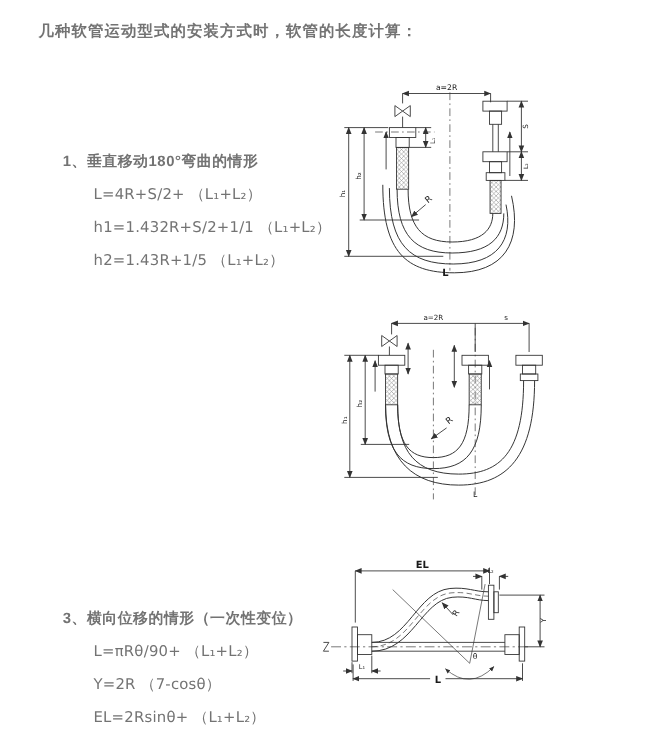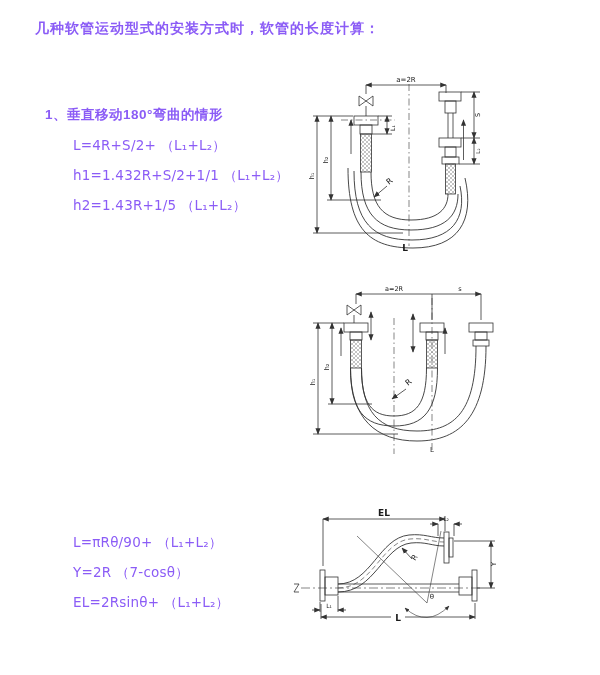--- a/index.html
+++ b/index.html
@@ -1,19 +1,19 @@
 <!DOCTYPE html>
 <html><head>
 <meta charset="utf-8">
 <style>
   html,body{margin:0;padding:0;background:#fff;}
   .page{position:relative;width:600px;height:675px;background:#ffffff;overflow:hidden;
-        font-family:"Liberation Sans",sans-serif;color:#8b5cf6;}
+        font-family:"Liberation Sans",sans-serif;color:#737373;}
   .title{position:absolute;left:35px;top:20px;font-size:14px;font-weight:bold;letter-spacing:1px;}
-  .sec{position:absolute;left:45px;}
+  .sec{position:absolute;left:57px;margin-top:32px;}
   .sec-h{font-size:13.5px;font-weight:bold;letter-spacing:0.5px;}
   .sec-f{margin-left:28px;margin-top:6px;}
   .frm{height:30px;line-height:30px;font-size:13.5px;font-weight:normal;
        font-family:"DejaVu Sans","Liberation Sans",sans-serif;letter-spacing:0.2px;}
   .diag{position:absolute;}
   svg text{font-family:"DejaVu Sans","Liberation Sans",sans-serif;fill:#1a1a1a;}
 </style>
 </head>
 <body>
 
@@ -25,20 +25,21 @@
     <div class="sec-h">1、垂直移动180°弯曲的情形</div>
     <div class="sec-f">
       <div class="frm">L=4R+S/2+ （L₁+L₂）</div>
       <div class="frm">h1=1.432R+S/2+1/1 （L₁+L₂）</div>
       <div class="frm">h2=1.43R+1/5 （L₁+L₂）</div>
     </div>
   </div>
 
 
   <div class="sec" style="top:521px">
+    <div class="sec-h">3、横向位移的情形（一次性变位）</div>
     <div class="sec-f">
       <div class="frm">L=πRθ/90+ （L₁+L₂）</div>
       <div class="frm">Y=2R （7-cosθ）</div>
       <div class="frm">EL=2Rsinθ+ （L₁+L₂）</div>
     </div>
   </div>
 
   <div class="diag" style="left:303px;top:70px;width:265px;height:192px">
     <svg width="265" height="192" viewBox="0 0 265 192">
       <defs>

